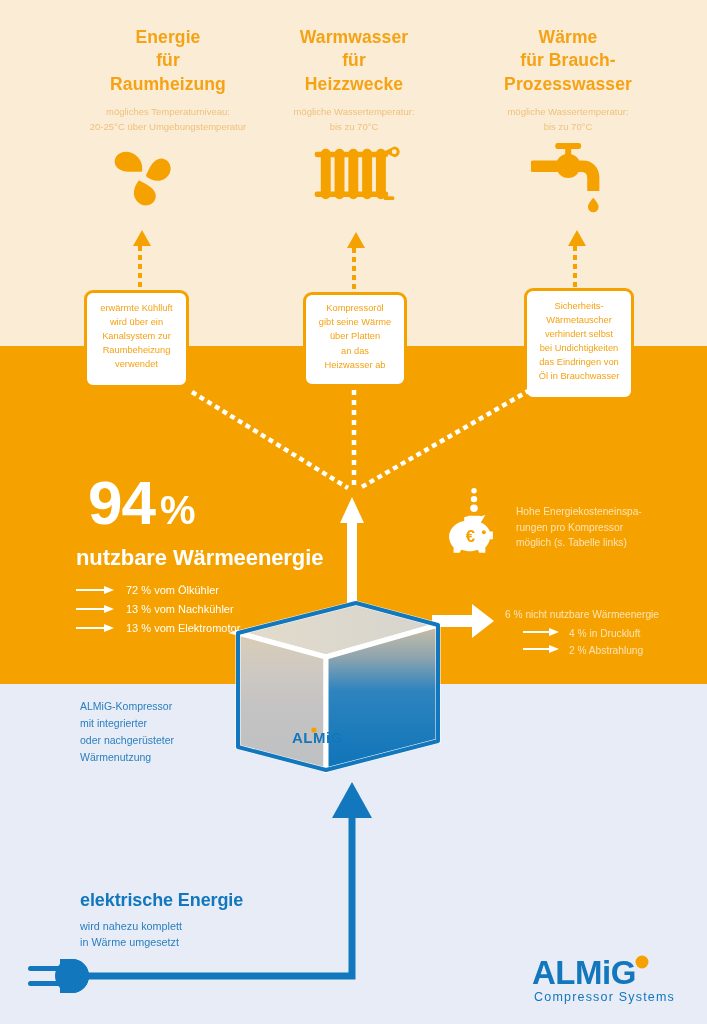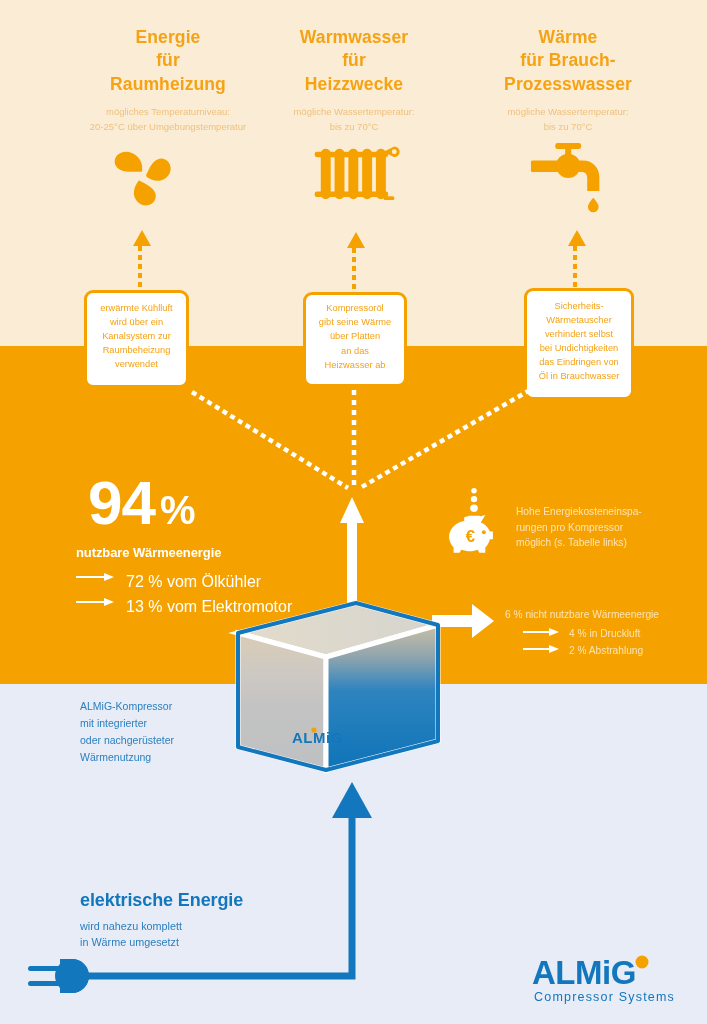--- a/index.html
+++ b/index.html
@@ -93,26 +93,26 @@
   #vlines{position:absolute;left:0;top:340px;width:707px;height:190px;}
 
   
   #pct-block{position:absolute;left:76px;top:462px;width:300px;color:#fff;}
   #pct-big{
     font-size:62px;font-weight:bold;line-height:.95;letter-spacing:-1px;
     margin:12px;
   }
   #pct-big .unit{font-size:40px;font-weight:bold;margin-left:5px;letter-spacing:0;}
   #pct-sub{
-    font-size:13px;font-weight:bold;margin:9px 0 0 0;letter-spacing:-.1px;
+    font-size:22px;font-weight:bold;margin:9px 0 0 0;letter-spacing:-.1px;
   }
   .pct-list{margin:13px 0 0 0;padding:0;list-style:none;}
   .pct-list li{
-    display:flex;align-items:flex-start;
-    font-size:16px;color:#fff;margin-bottom:7px;
+    display:flex;align-items:center;
+    font-size:11px;color:#fff;margin-bottom:7px;
   }
   .arrow-sm{
     display:inline-block;width:38px;height:8px;position:relative;margin-right:12px;flex:0 0 38px;
   }
   .arrow-sm:before{
     content:"";position:absolute;left:0;top:3px;width:28px;height:2px;background:#fff;
   }
   .arrow-sm:after{
     content:"";position:absolute;right:0;top:0;width:0;height:0;
     border-top:4.5px solid transparent;border-bottom:4.5px solid transparent;
@@ -281,20 +281,24 @@
 
   <div id="pct-block">
     <div id="pct-big">
       <span>94</span><span class="unit">%</span>
     </div>
     <div id="pct-sub">nutzbare Wärmeenergie</div>
     <ul class="pct-list">
       <li>
         <span class="arrow-sm"></span>
         <span>72 % vom Ölkühler</span>
+      </li>
+      <li>
+        <span class="arrow-sm"></span>
+        <span>13 % vom Nachkühler</span>
       </li>
       <li>
         <span class="arrow-sm"></span>
         <span>13 % vom Elektromotor</span>
       </li>
     </ul>
   </div>
 
   <div id="piggy-block">
     <svg id="piggy-icon" viewBox="0 0 70 90">

